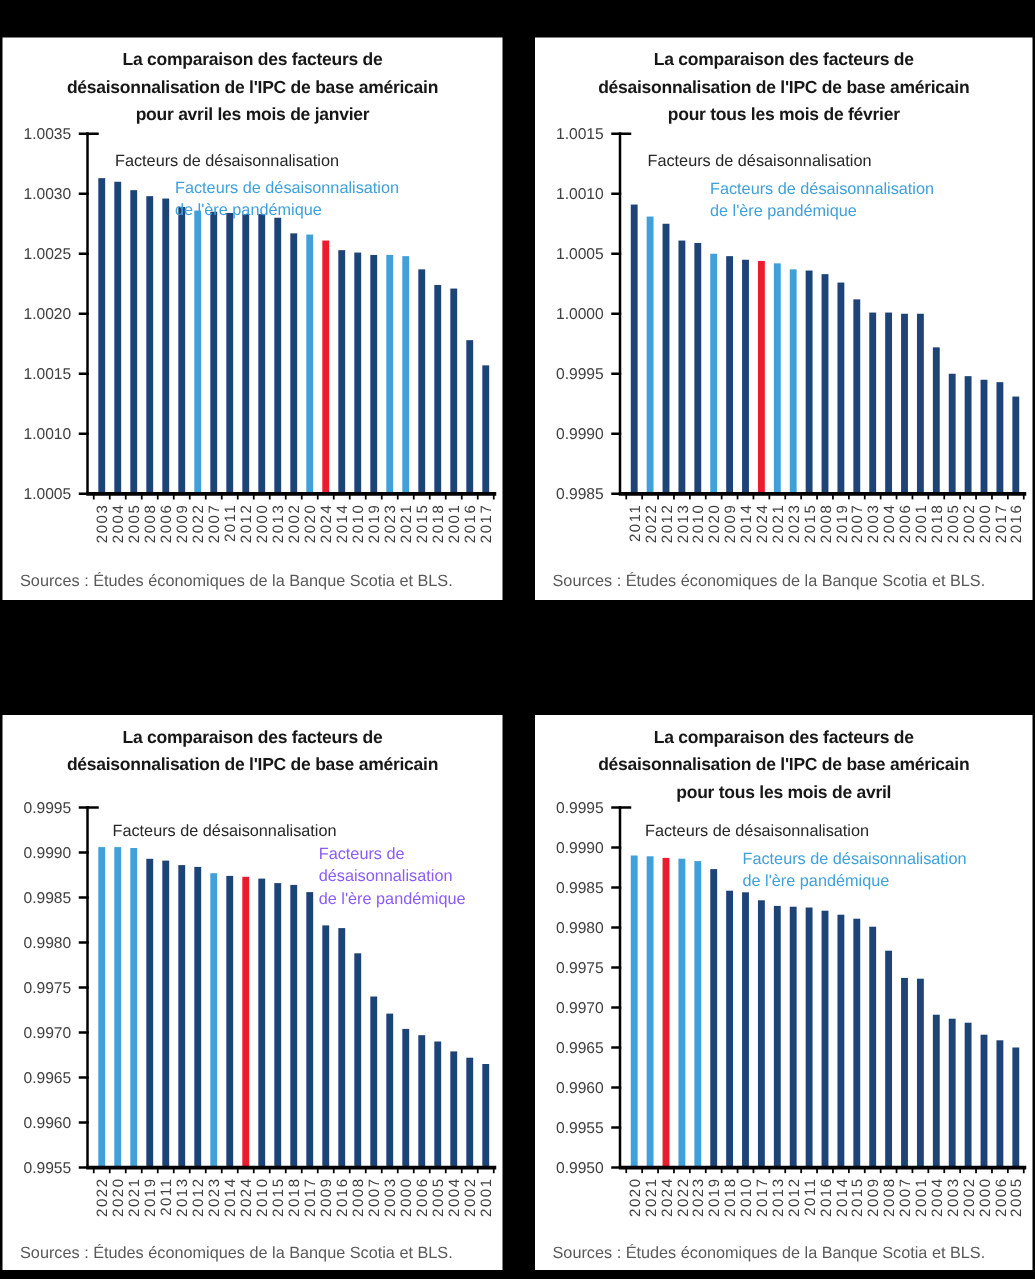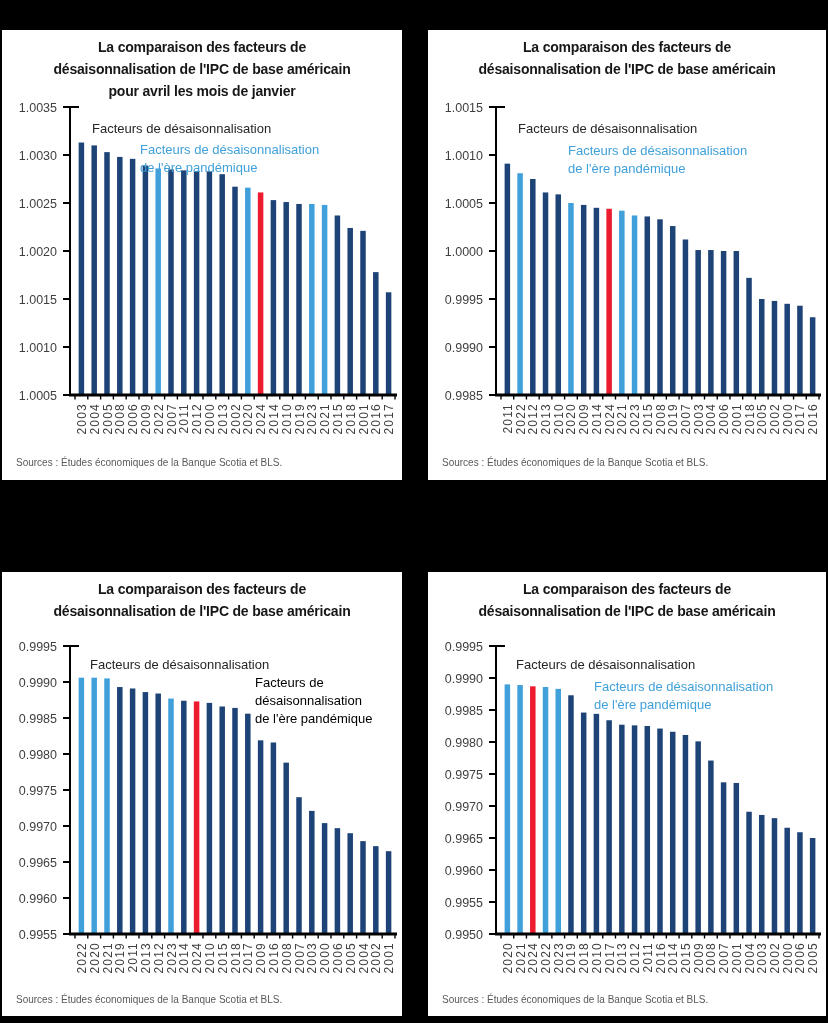--- a/index.html
+++ b/index.html
@@ -17,21 +17,21 @@
     color:#171717;letter-spacing:-0.2px;
   }
   .legend-main{
     position:absolute;font-size:13px;color:#262626;line-height:18px;white-space:nowrap;
   }
   .legend-pandemic{
     position:absolute;font-size:13px;line-height:18px;white-space:nowrap;
   }
   .chart{position:absolute;left:0;top:0;}
   .sources{
-    position:absolute;left:14px;font-size:10px;color:#595959;white-space:nowrap;
+    position:absolute;left:14px;font-size:13px;color:#595959;white-space:nowrap;
   }
   
   .p0 .legend-main{left:90px;top:90px}
   .p0 .legend-pandemic{left:138px;top:111px}
   .p1 .legend-main{left:90px;top:90px}
   .p1 .legend-pandemic{left:140px;top:112px}
   .p2 .legend-main{left:88px;top:84px}
   .p2 .legend-pandemic{left:253px;top:102px}
   .p3 .legend-main{left:88px;top:84px}
   .p3 .legend-pandemic{left:166px;top:106px}
@@ -147,20 +147,21 @@
     <div>Facteurs de désaisonnalisation</div>
     <div>de l'ère pandémique</div>
   </div>
   <div class="sources">Sources : Études économiques de la Banque Scotia et BLS.</div>
 </div>
 
 <div class="panel p1" style="left:428px;top:30px;width:398px;height:450px">
   <div class="title">
     <div>La comparaison des facteurs de</div>
     <div>désaisonnalisation de l'IPC de base américain</div>
+    <div>pour tous les mois de février</div>
   </div>
   <svg class="chart" width="398" height="450">
       <line x1="61" y1="77" x2="69" y2="77" stroke="#000000" stroke-width="2"></line>
       <text x="55" y="81.5" font-size="12.5" fill="#3f3f3f" text-anchor="end">1.0015</text>
       <line x1="61" y1="125" x2="69" y2="125" stroke="#000000" stroke-width="2"></line>
       <text x="55" y="129.5" font-size="12.5" fill="#3f3f3f" text-anchor="end">1.0010</text>
       <line x1="61" y1="173" x2="69" y2="173" stroke="#000000" stroke-width="2"></line>
       <text x="55" y="177.5" font-size="12.5" fill="#3f3f3f" text-anchor="end">1.0005</text>
       <line x1="61" y1="221" x2="69" y2="221" stroke="#000000" stroke-width="2"></line>
       <text x="55" y="225.5" font-size="12.5" fill="#3f3f3f" text-anchor="end">1.0000</text>
@@ -356,32 +357,33 @@
       <line x1="316.20000000000005" y1="362" x2="316.20000000000005" y2="366.5" stroke="#000000" stroke-width="1.4"></line>
       <line x1="329" y1="362" x2="329" y2="366.5" stroke="#000000" stroke-width="1.4"></line>
       <line x1="341.8" y1="362" x2="341.8" y2="366.5" stroke="#000000" stroke-width="1.4"></line>
       <line x1="354.6" y1="362" x2="354.6" y2="366.5" stroke="#000000" stroke-width="1.4"></line>
       <line x1="367.40000000000003" y1="362" x2="367.40000000000003" y2="366.5" stroke="#000000" stroke-width="1.4"></line>
       <line x1="380.20000000000005" y1="362" x2="380.20000000000005" y2="366.5" stroke="#000000" stroke-width="1.4"></line>
       <line x1="393" y1="362" x2="393" y2="366.5" stroke="#000000" stroke-width="1.4"></line>
       <line x1="67" y1="362" x2="395" y2="362" stroke="#000000" stroke-width="3"></line>
     </svg>
   <div class="legend-main" style="color: rgb(38, 38, 38);">Facteurs de désaisonnalisation</div>
-  <div class="legend-pandemic" style="color: #000000;">
+  <div class="legend-pandemic" style="color: #8b5cf6;">
     <div>Facteurs de</div>
     <div>désaisonnalisation</div>
     <div>de l'ère pandémique</div>
   </div>
   <div class="sources">Sources : Études économiques de la Banque Scotia et BLS.</div>
 </div>
 
 <div class="panel p3" style="left:428px;top:572px;width:398px;height:444px">
   <div class="title">
     <div>La comparaison des facteurs de</div>
     <div>désaisonnalisation de l'IPC de base américain</div>
+    <div>pour tous les mois de avril</div>
   </div>
   <svg class="chart" width="398" height="444">
       <line x1="61" y1="74" x2="69" y2="74" stroke="#000000" stroke-width="2"></line>
       <text x="55" y="78.5" font-size="12.5" fill="#3f3f3f" text-anchor="end">0.9995</text>
       <line x1="61" y1="106" x2="69" y2="106" stroke="#000000" stroke-width="2"></line>
       <text x="55" y="110.5" font-size="12.5" fill="#3f3f3f" text-anchor="end">0.9990</text>
       <line x1="61" y1="138" x2="69" y2="138" stroke="#000000" stroke-width="2"></line>
       <text x="55" y="142.5" font-size="12.5" fill="#3f3f3f" text-anchor="end">0.9985</text>
       <line x1="61" y1="170" x2="69" y2="170" stroke="#000000" stroke-width="2"></line>
       <text x="55" y="174.5" font-size="12.5" fill="#3f3f3f" text-anchor="end">0.9980</text>

